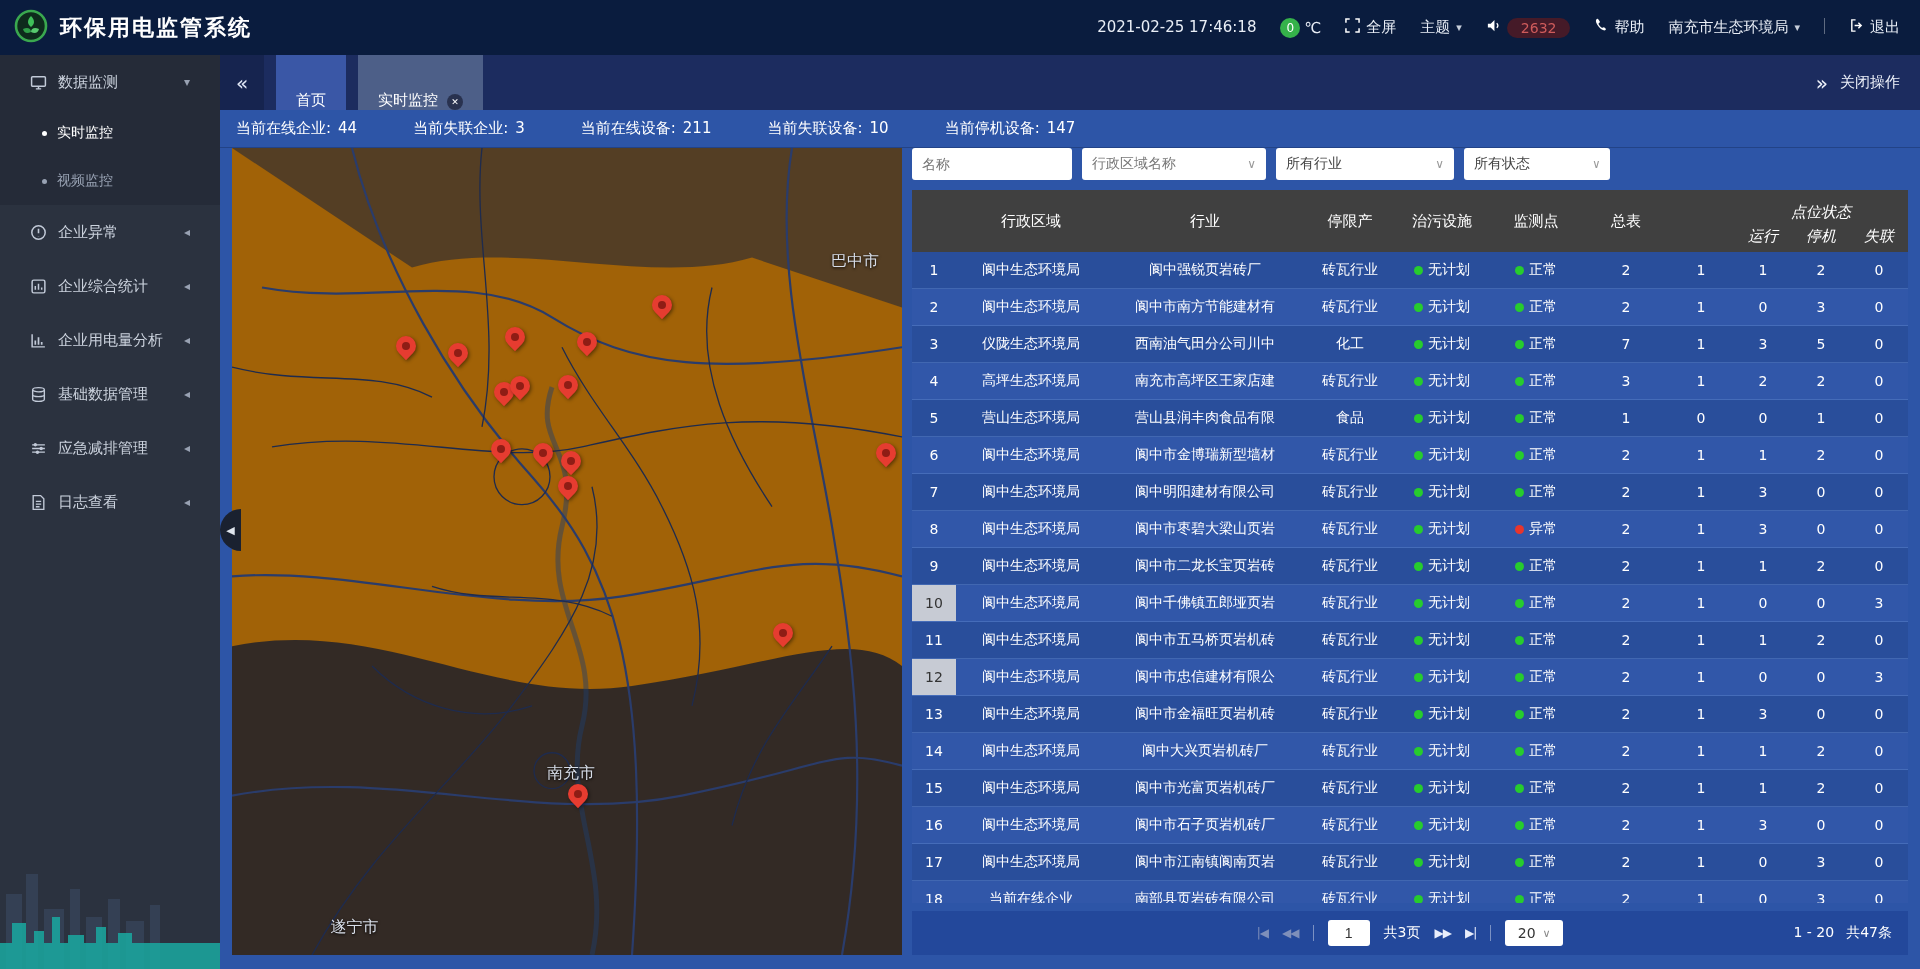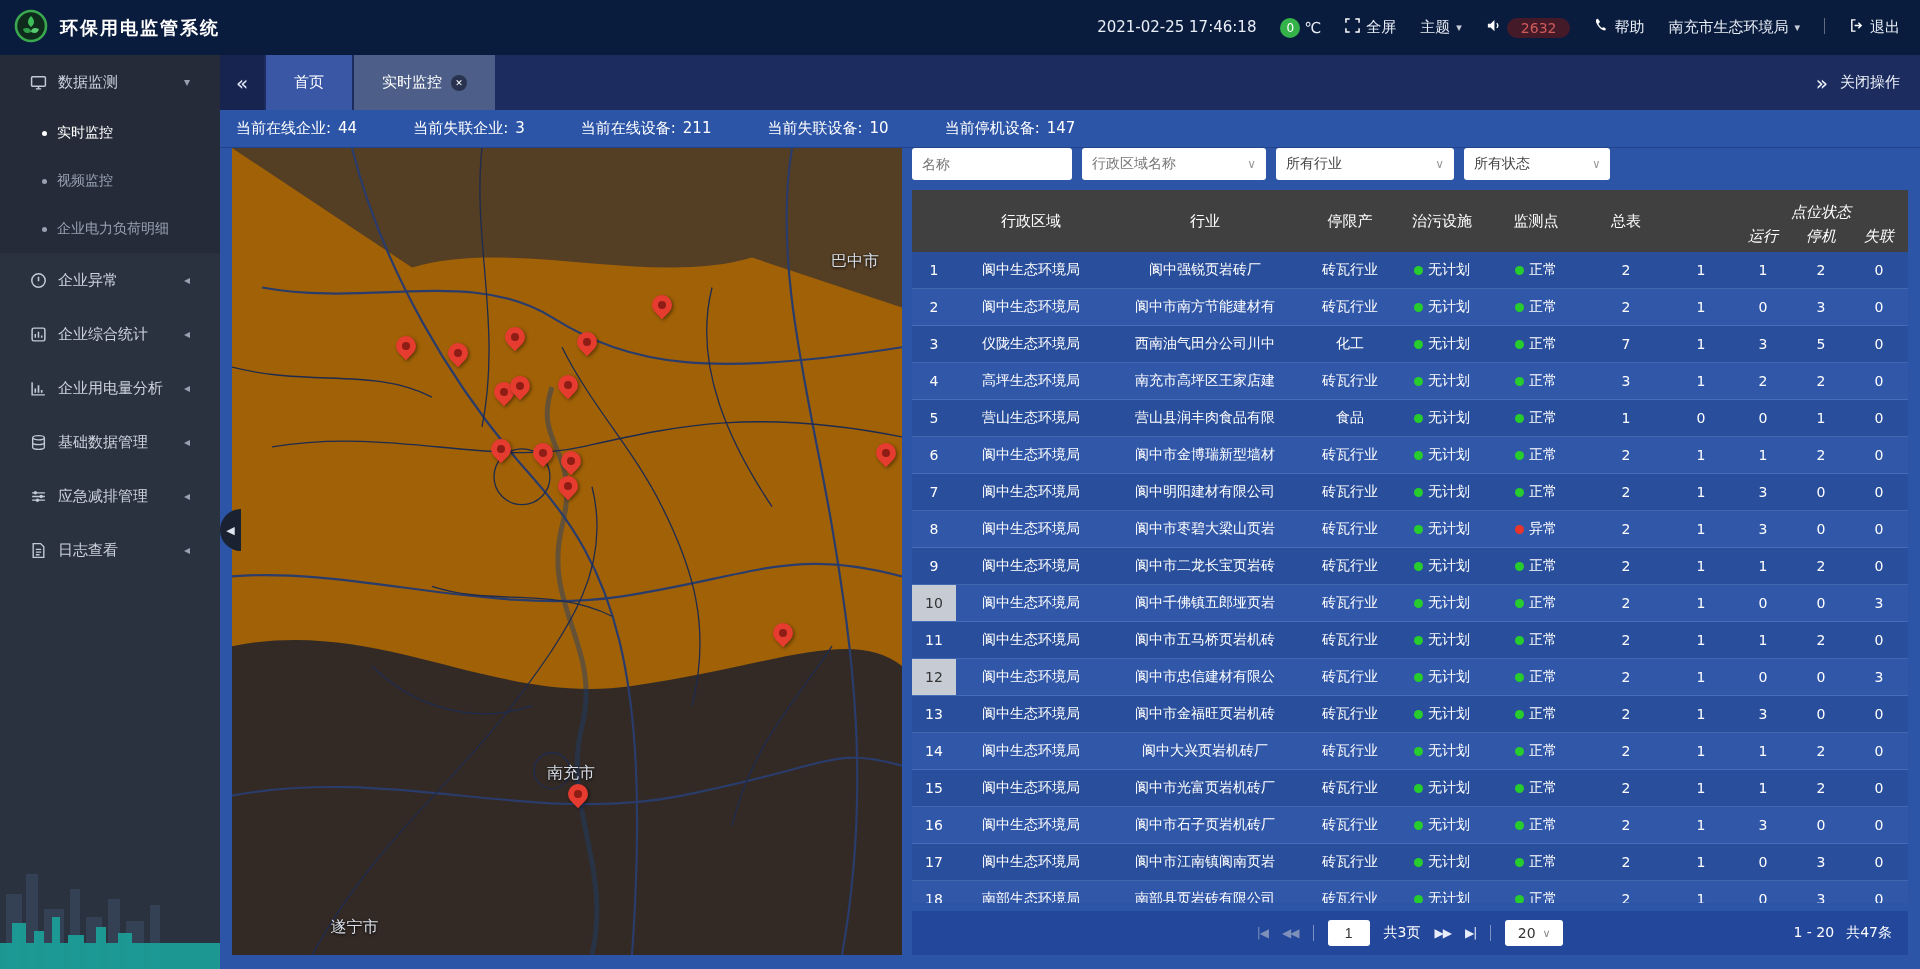--- a/index.html
+++ b/index.html
@@ -3,21 +3,21 @@
 <meta charset="utf-8">
 <style>
   * { margin:0; padding:0; box-sizing:border-box; }
   html,body { width:1920px; height:969px; overflow:hidden; }
   body { font-family:"DejaVu Sans","Liberation Sans",sans-serif; background:#0a1c3e; }
   .app { width:1920px; height:969px; display:flex; flex-direction:column; }
 
   
   .topbar { flex:0 0 55px; background:#0a1c3e; display:flex; align-items:center; justify-content:space-between; padding:0 20px 0 14px; }
   .brand { display:flex; align-items:center; gap:12px; }
-  .app-title { color:#fff; font-size:18px; font-weight:bold; letter-spacing:2px; }
+  .app-title { color:#fff; font-size:22px; font-weight:bold; letter-spacing:2px; }
   .topbar-right { display:flex; align-items:flex-start; gap:24px; color:#e9eef6; font-size:15px; }
   .top-item { display:flex; align-items:center; gap:6px; cursor:pointer; white-space:nowrap; }
   .chev { font-size:11px; opacity:.85; }
   .temp-wrap { display:flex; align-items:center; gap:4px; }
   .temp-badge { width:20px; height:20px; background:#35b24a; border-radius:50%; color:#fff; font-size:12px; display:inline-flex; align-items:center; justify-content:center; }
   .alert-pill { background:#451a28; color:#cf5b5b; border-radius:11px; padding:2px 14px; font-size:14px; }
   .v-divider { width:1px; height:16px; background:rgba(255,255,255,.35); }
 
   
   .main-row { flex:1; display:flex; min-height:0; }
@@ -32,21 +32,21 @@
   .side-sub-item { height:48px; display:flex; align-items:center; padding-left:42px; gap:10px; color:#98a2b3; font-size:14px; cursor:pointer; }
   .side-sub-item.active { color:#ffffff; }
   .sub-dot { width:5px; height:5px; border-radius:50%; background:currentColor; flex:0 0 5px; }
   .skyline { position:absolute; bottom:0; left:0; width:220px; }
 
   
   .content { flex:1; display:flex; flex-direction:column; background:#2d55a7; min-width:0; position:relative; }
 
   .tabbar { flex:0 0 55px; background:#1c2c5f; display:flex; align-items:stretch; }
   .tab-scroll { width:44px; display:flex; align-items:center; justify-content:center; color:#dfe6f5; font-size:20px; background:#16244f; cursor:pointer; }
-  .tab { display:flex; align-items:center; gap:9px; padding:0 28px; font-size:15px; color:#fff; cursor:pointer; margin-left:2px; }
+  .tab { display:flex; align-items:flex-end; gap:9px; padding:0 20px; font-size:15px; color:#fff; cursor:pointer; margin-left:12px; }
   .tab.home { background:#3a57a6; }
   .tab.active { background:#4d5f88; }
   .tab-close { width:16px; height:16px; border-radius:50%; background:#29324f; display:flex; align-items:center; justify-content:center; font-size:9px; cursor:pointer; }
   .tabbar-right { margin-left:auto; display:flex; align-items:center; gap:12px; padding-right:20px; color:#eef2fa; font-size:15px; cursor:pointer; }
   .tab-scroll-r { font-size:20px; }
 
   .stats { flex:0 0 38px; display:flex; align-items:center; gap:56px; padding:0 16px; color:#fff; font-size:15px; border-bottom:1px solid rgba(8,20,55,.28); }
   .stat-item { display:flex; gap:7px; white-space:nowrap; }
 
   .content-row { flex:1; display:flex; gap:10px; padding:0 12px 14px 12px; min-height:0; position:relative; }
@@ -184,24 +184,20 @@
           <span class="side-chev">▾</span>
         </div>
         <div class="side-sub">
           <div class="side-sub-item active">
             <span class="sub-dot"></span>
             <span>实时监控</span>
           </div>
           <div class="side-sub-item">
             <span class="sub-dot"></span>
             <span>视频监控</span>
-          </div>
-          <div class="side-sub-item">
-            <span class="sub-dot"></span>
-            <span>企业电力负荷明细</span>
           </div>
         </div>
       </div>
 
       <div class="side-head">
         <span class="side-ico">
           <svg viewBox="0 0 16 16" width="17" height="17">
               <circle cx="8" cy="8" r="6.3" fill="none" stroke="currentColor" stroke-width="1.4"></circle>
               <path d="M8 4.5v4.3M8 11.2v.4" stroke="currentColor" stroke-width="1.5" fill="none"></path>
             </svg>
@@ -631,21 +627,21 @@
                   <div class="td c-status"><span class="dot dot-green"></span>无计划</div>
                   <div class="td c-status"><span class="dot dot-green"></span>正常</div>
                   <div class="td c-num">2</div>
                   <div class="td c-num">1</div>
                   <div class="td c-num">0</div>
                   <div class="td c-num">3</div>
                   <div class="td c-num">0</div>
                 </div>
                 <div class="trow r-even">
                   <div class="td c-idx">18</div>
-                  <div class="td c-region">南部生态环境局</div>
+                  <div class="td c-region">当前在线企业</div>
                   <div class="td c-company">南部县页岩砖有限公司</div>
                   <div class="td c-industry">砖瓦行业</div>
                   <div class="td c-status"><span class="dot dot-green"></span>无计划</div>
                   <div class="td c-status"><span class="dot dot-green"></span>正常</div>
                   <div class="td c-num">2</div>
                   <div class="td c-num">1</div>
                   <div class="td c-num">0</div>
                   <div class="td c-num">3</div>
                   <div class="td c-num">0</div>
                 </div>

